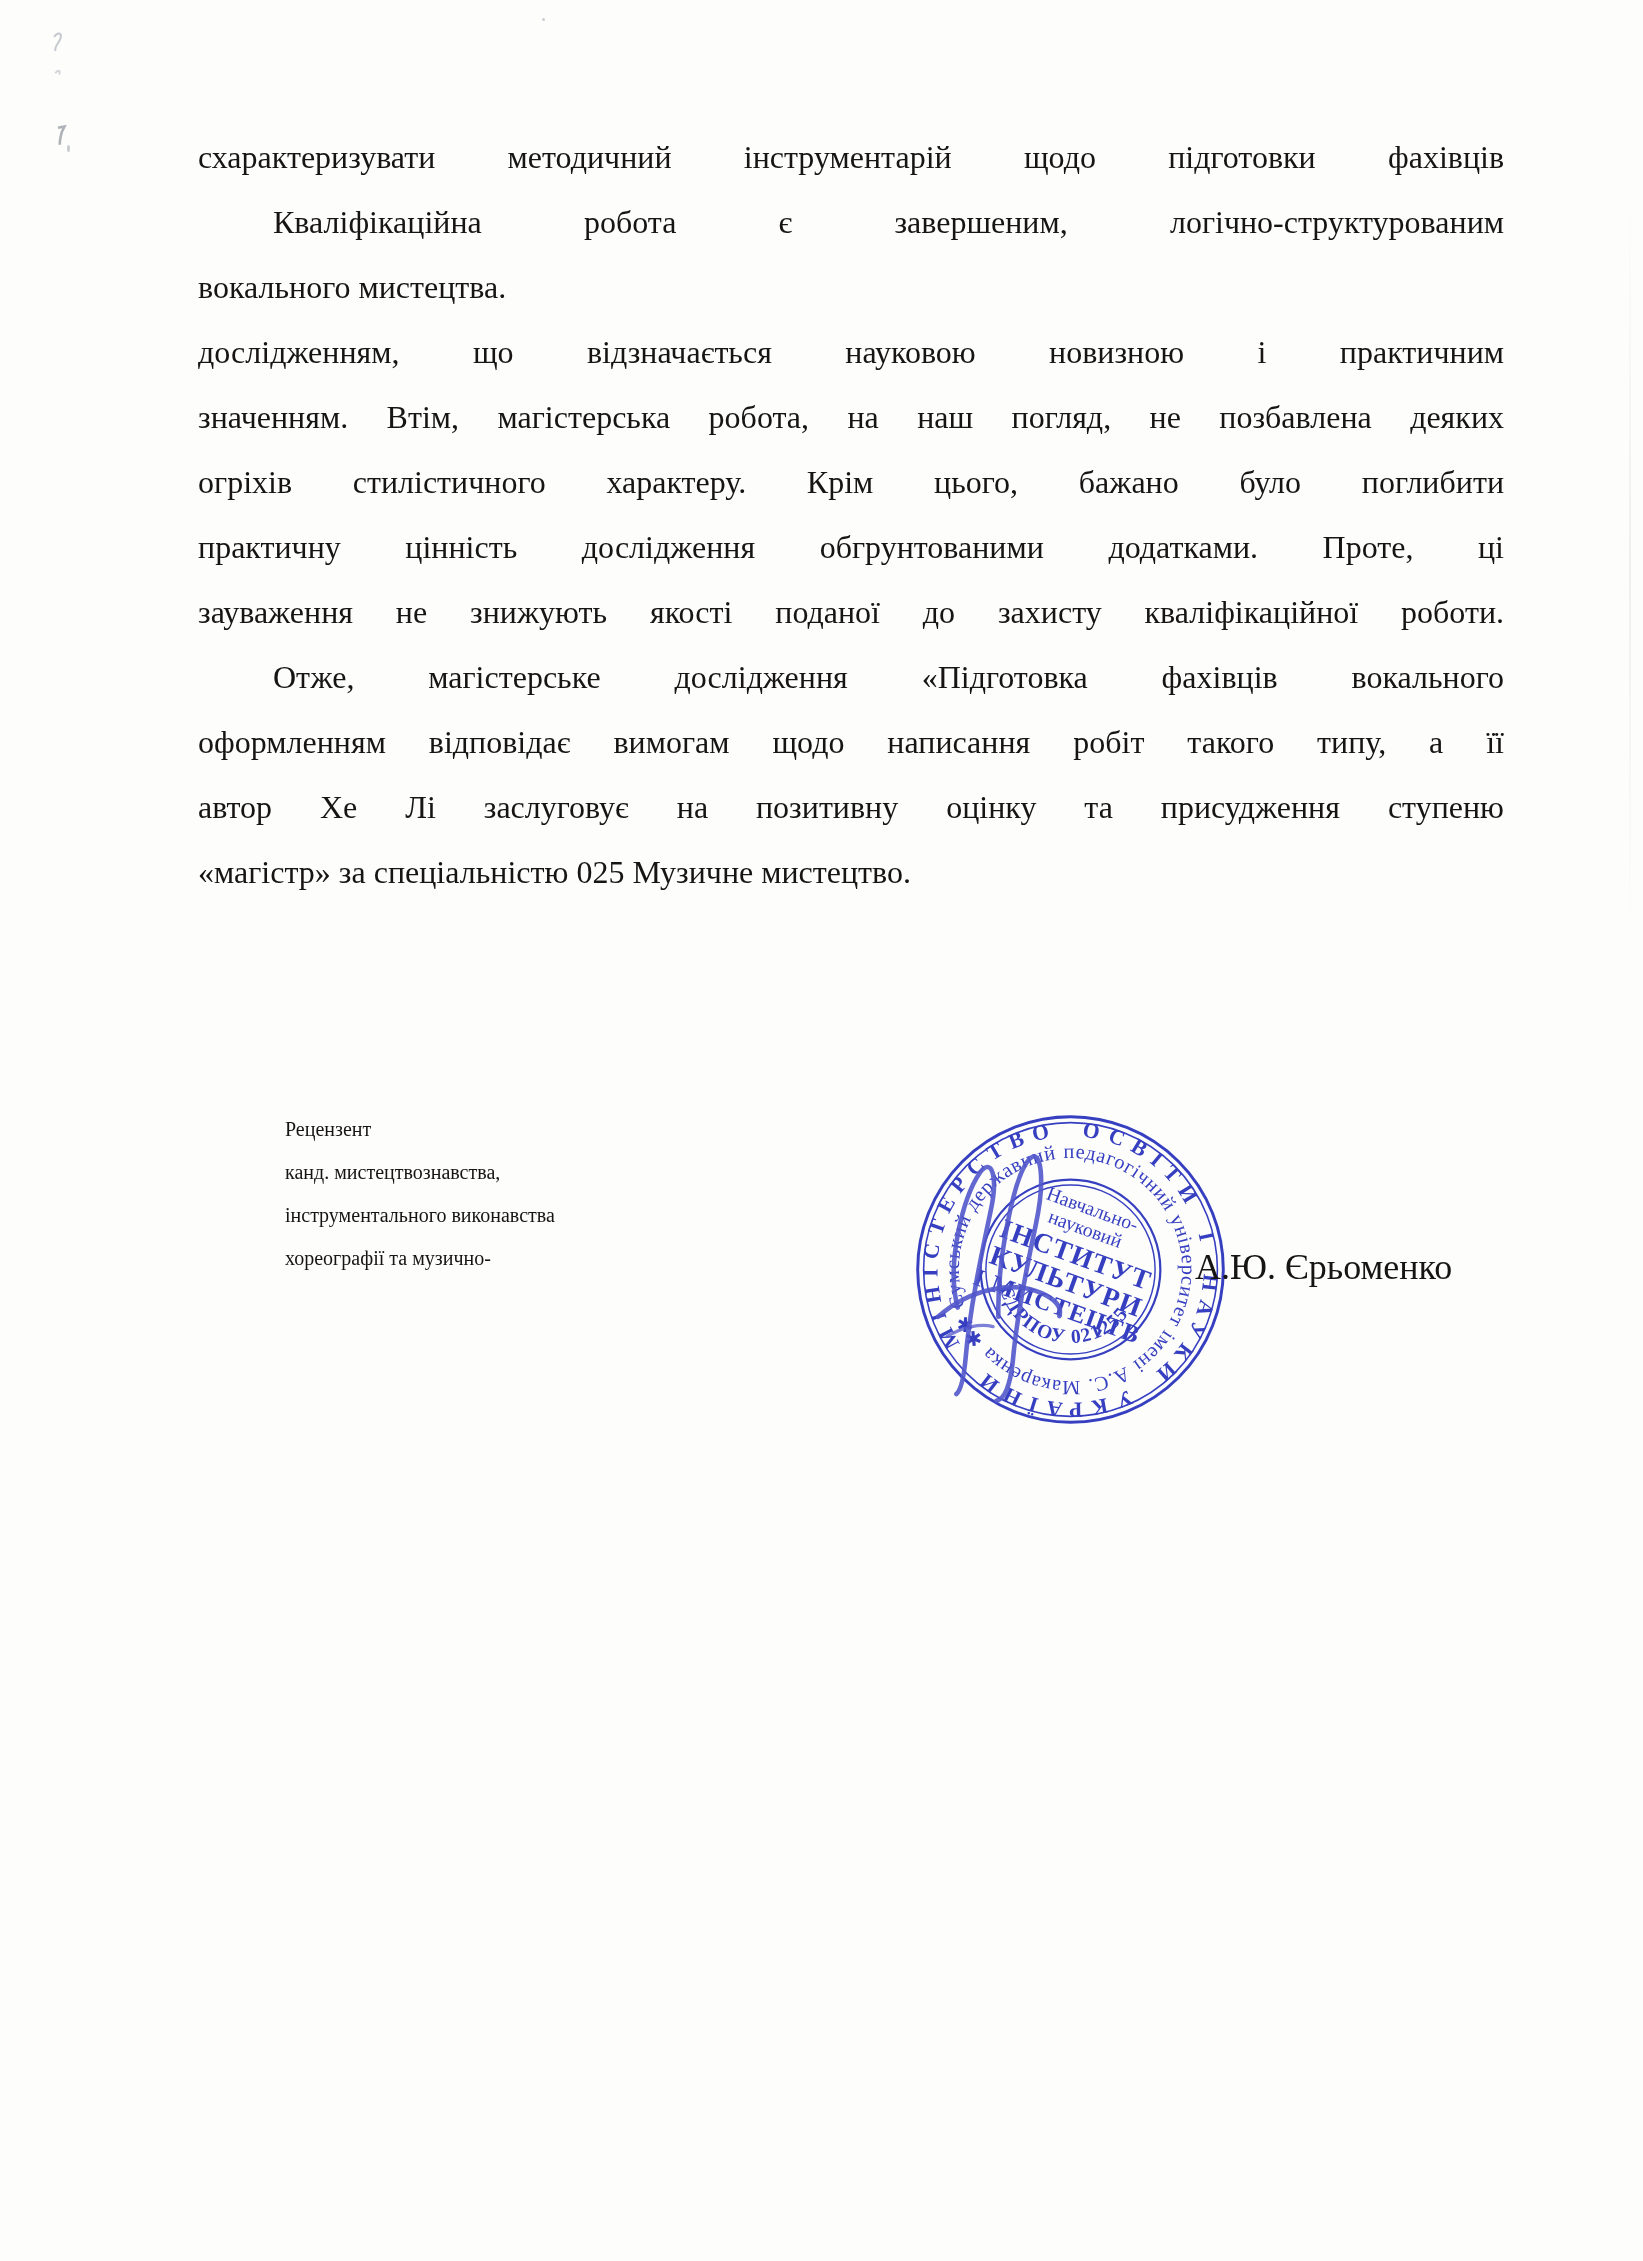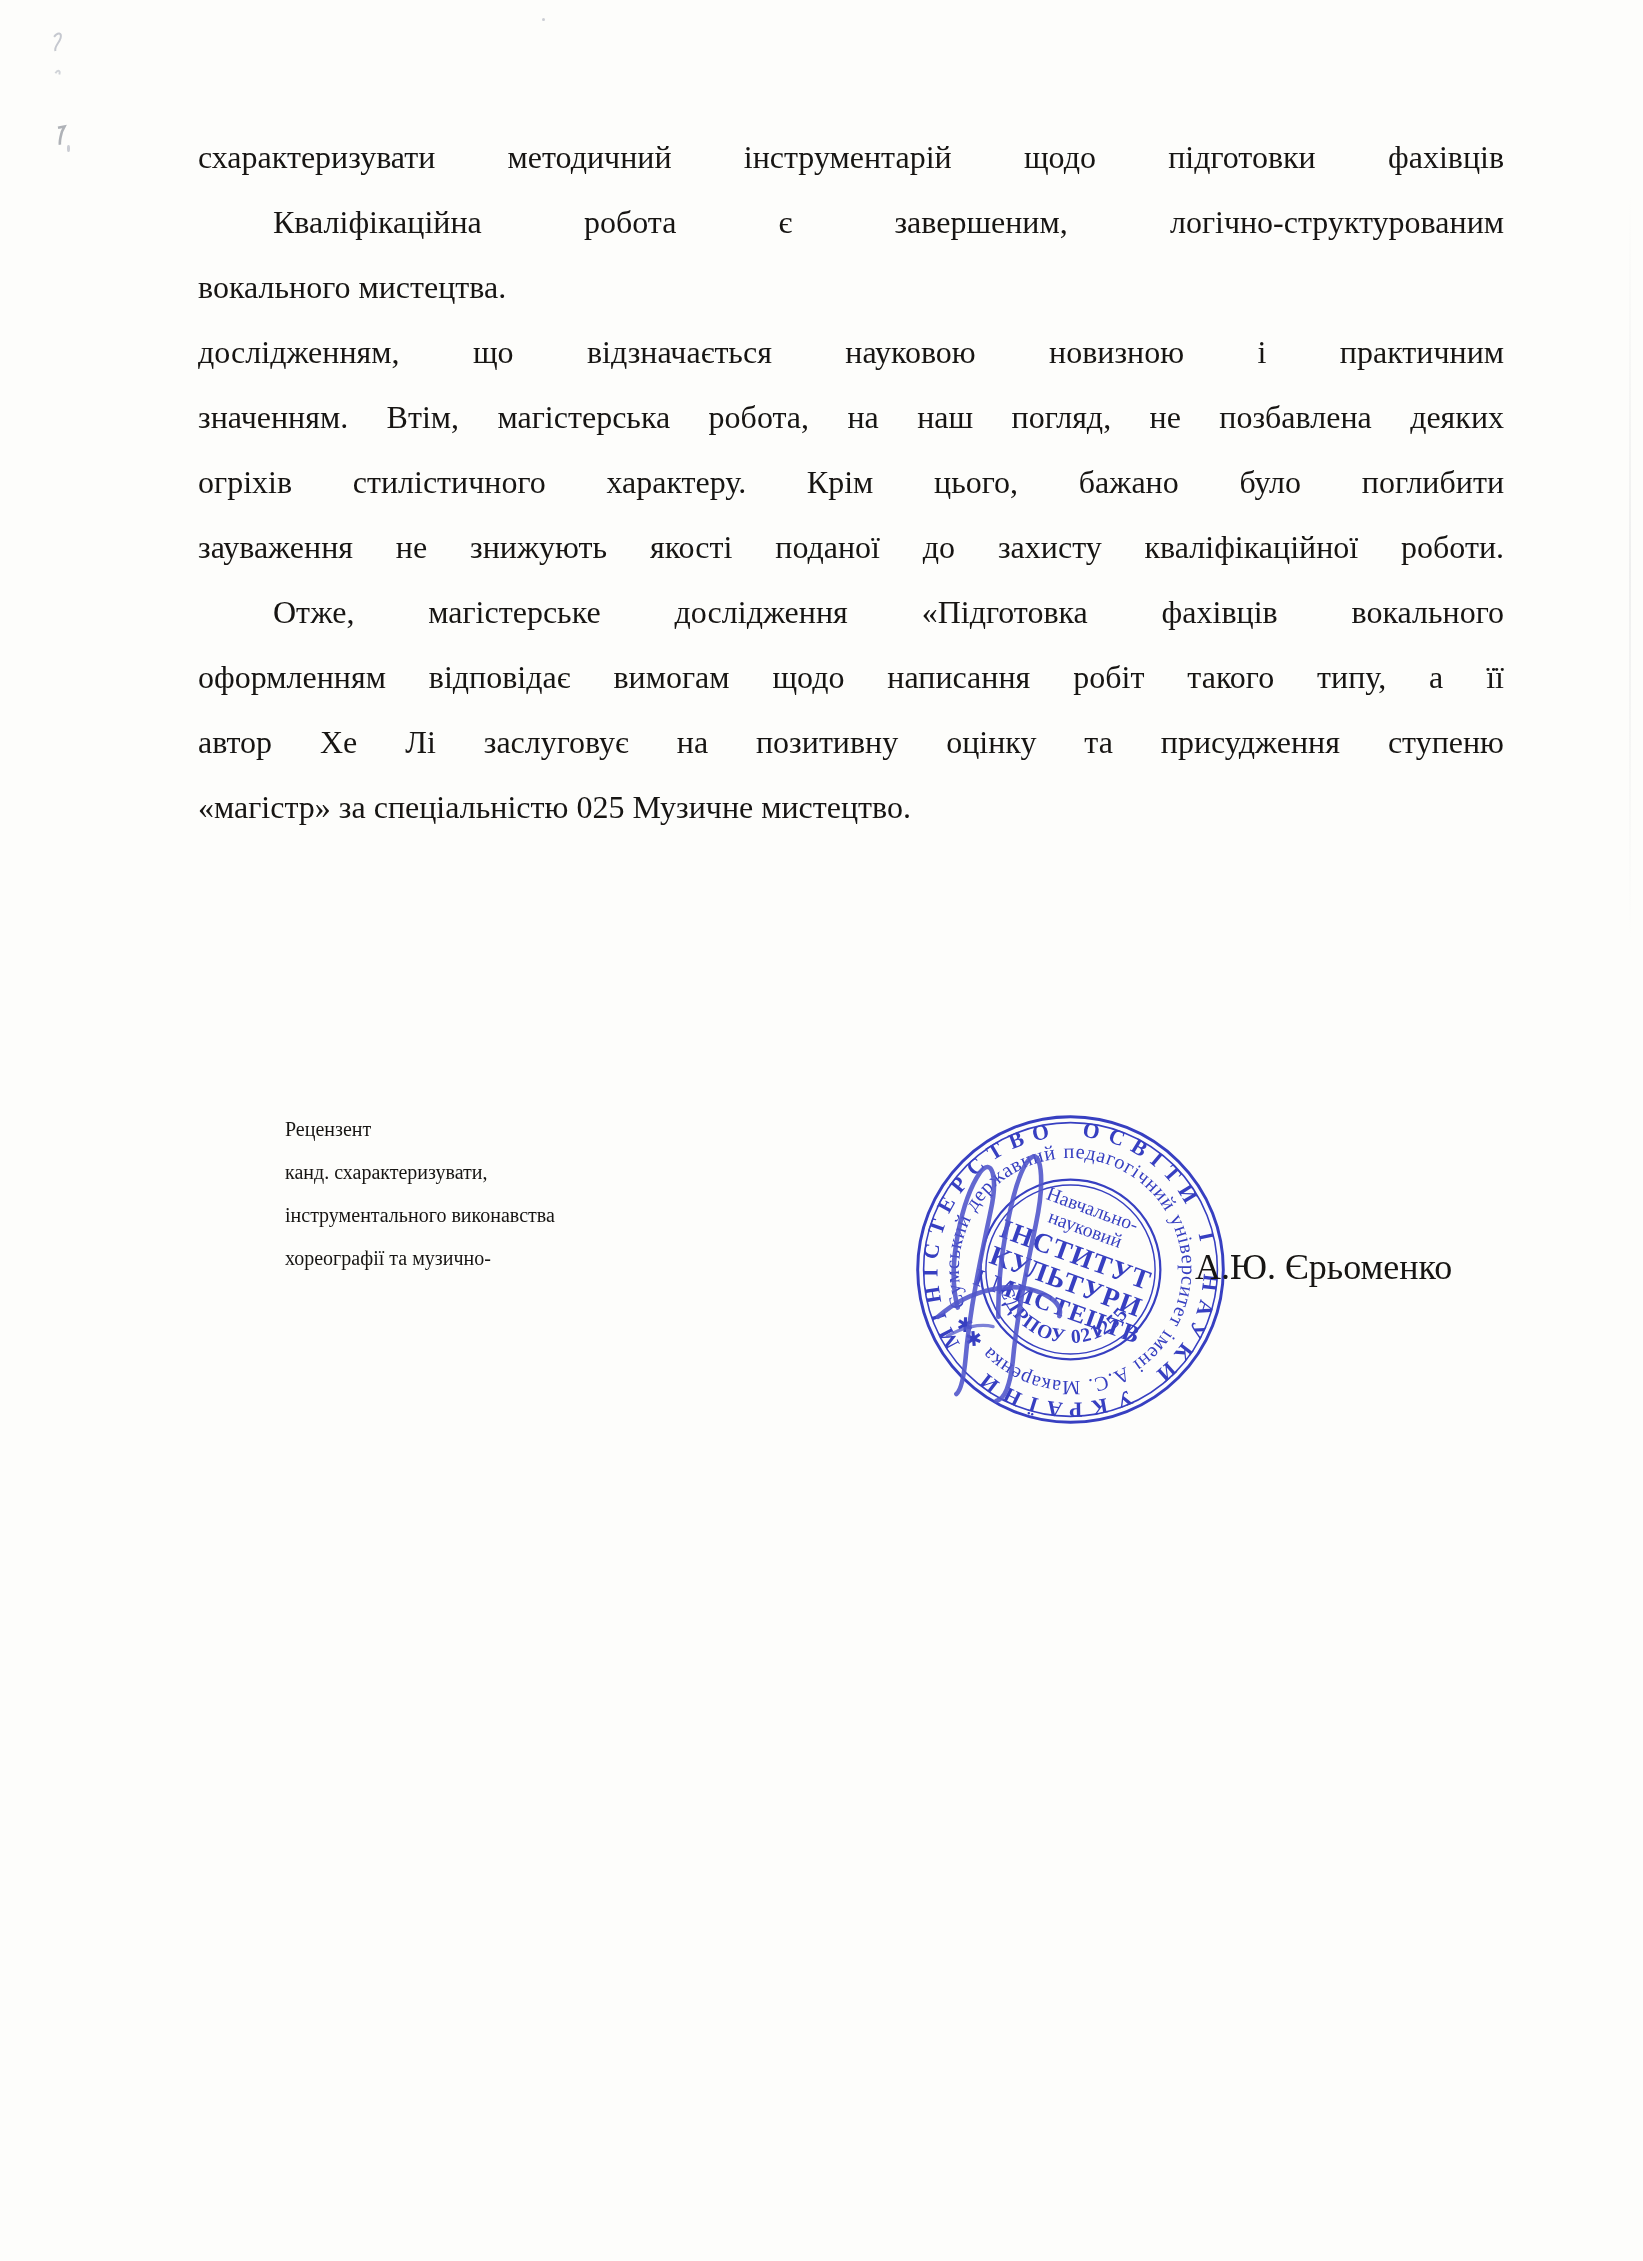--- a/index.html
+++ b/index.html
@@ -59,30 +59,31 @@
   <div class="speck" style="left:67px; top:145px; width:2.6px; height:6.5px;"></div>
   <div class="crease"></div>
 
   <div class="body-text">
     <div class="t-line j">схарактеризувати методичний інструментарій щодо підготовки фахівців</div>
     <div class="t-line j ind">Кваліфікаційна робота є завершеним, логічно-структурованим</div>
     <div class="t-line">вокального мистецтва.</div>
     <div class="t-line j">дослідженням, що відзначається науковою новизною і практичним</div>
     <div class="t-line j">значенням. Втім, магістерська робота, на наш погляд, не позбавлена деяких</div>
     <div class="t-line j">огріхів стилістичного характеру. Крім цього, бажано було поглибити</div>
+    <div class="t-line j">практичну цінність дослідження обгрунтованими додатками. Проте, ці</div>
     <div class="t-line j">зауваження не знижують якості поданої до захисту кваліфікаційної роботи.</div>
     <div class="t-line j ind">Отже, магістерське дослідження «Підготовка фахівців вокального</div>
     <div class="t-line j">оформленням відповідає вимогам щодо написання робіт такого типу, а її</div>
     <div class="t-line j">автор Хе Лі заслуговує на позитивну оцінку та присудження ступеню</div>
     <div class="t-line">«магістр» за спеціальністю 025 Музичне мистецтво.</div>
   </div>
 
   <div class="sig-block">
     <div>Рецензент</div>
-    <div>канд. схарактеризувати,</div>
+    <div>канд. мистецтвознавства,</div>
     <div>інструментального виконавства</div>
     <div>хореографії та музично-</div>
   </div>
 
   <div class="reviewer-name">А.Ю. Єрьоменко</div>
 
   <svg class="stamp-svg" viewBox="0 0 520 520">
     <defs>
       <path id="outerArc" d="M 92.5 372.9 A 202 202 0 1 1 427.5 147.1 A 202 202 0 1 1 92.5 372.9"></path>
       <path id="midArc" d="M 115.8 350.1 A 170 170 0 1 1 404.2 169.9 A 170 170 0 1 1 115.8 350.1"></path>

